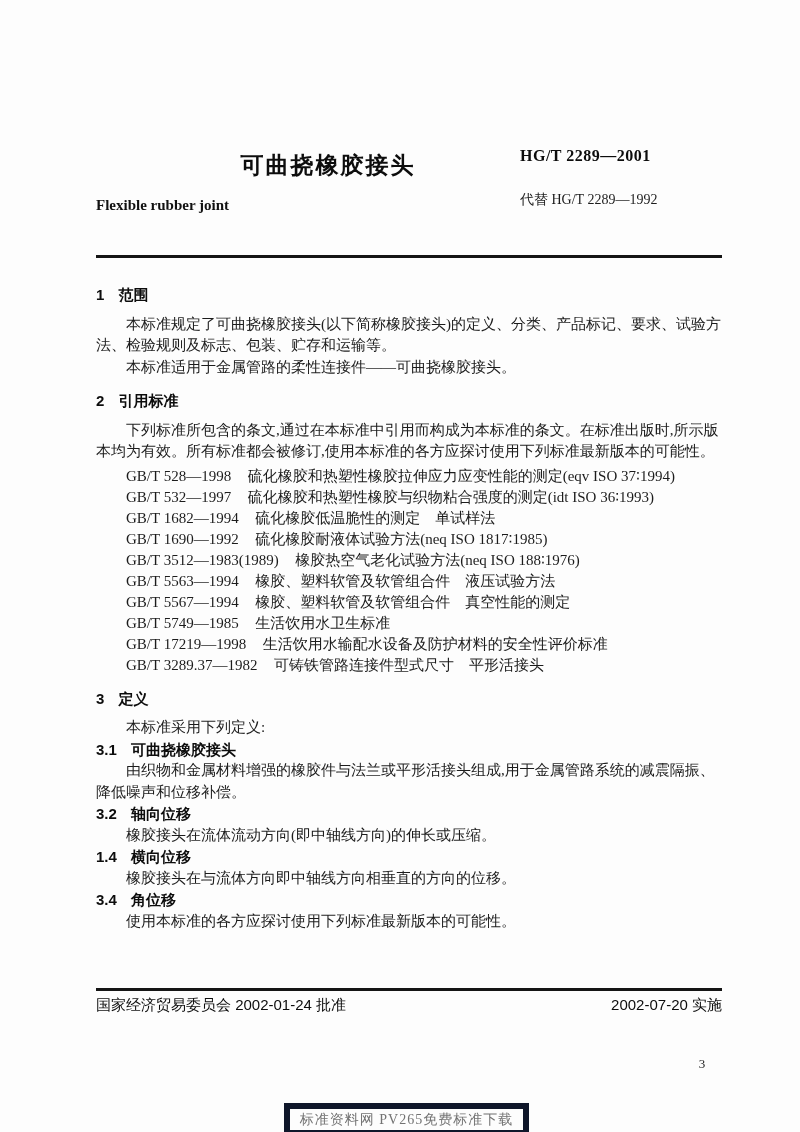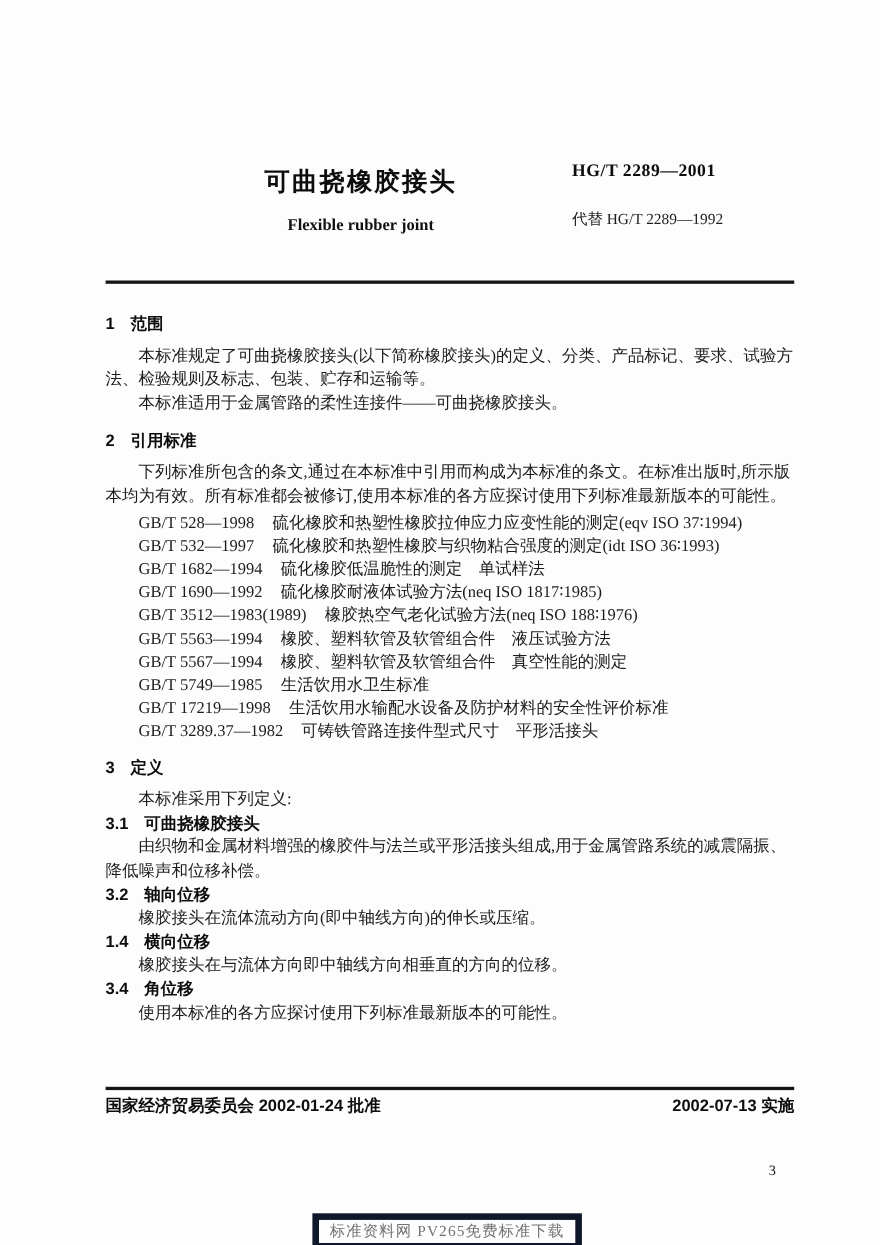--- a/index.html
+++ b/index.html
@@ -20,21 +20,20 @@
     font-weight:bold;font-size:19px;letter-spacing:3px;color:#111;
   }
   .doc-title{
     position:absolute;left:96px;top:150px;width:464px;
     text-align:center;
     font-family:"Liberation Sans","DejaVu Sans",sans-serif;
     font-weight:bold;font-size:23px;letter-spacing:2px;color:#0d0d0d;
   }
   .doc-title-en{
     position:absolute;left:96px;top:197px;width:464px;
-    text-align:center;
     font-weight:bold;font-size:15px;color:#111;
   }
   .std-code{
     position:absolute;left:520px;top:147px;
     font-weight:bold;font-size:16px;letter-spacing:.5px;color:#0d0d0d;
   }
   .replaces{
     position:absolute;left:520px;top:191px;
     font-size:14px;color:#1c1c1c;
   }
@@ -61,21 +60,21 @@
   .indent{text-indent:2em;}
   .refs{margin-top:3px;}
   .ref-row{padding-left:2em;line-height:21px;white-space:nowrap;}
   .ref-title{margin-left:1.1em;}
   
   .rule-footer{top:988px;height:3px;}
   .footer-row{
     position:absolute;left:96px;top:996px;width:626px;
     display:flex;justify-content:space-between;
     font-family:"Liberation Sans","DejaVu Sans",sans-serif;
-    font-weight:bold;font-size:15px;color:#0d0d0d;text-align:center;
+    font-weight:normal;font-size:15px;color:#0d0d0d;text-align:center;
   }
   .page-number{
     position:absolute;left:690px;top:1056px;width:24px;
     text-align:center;font-size:13px;color:#222;
   }
   .watermark{
     position:absolute;left:284px;top:1103px;width:233px;height:21px;
     border:6px solid #0f172a;
     display:flex;align-items:center;justify-content:center;
     font-size:14px;letter-spacing:1px;color:#737373;
@@ -128,19 +127,19 @@
     <p class="indent">橡胶接头在与流体方向即中轴线方向相垂直的方向的位移。</p>
 
     <h3><span>3.4</span><span class="h-label">角位移</span></h3>
     <p class="indent">使用本标准的各方应探讨使用下列标准最新版本的可能性。</p>
 
   </div>
 
   <div class="rule rule-footer"></div>
   <div class="footer-row">
     <span>国家经济贸易委员会 2002-01-24 批准</span>
-    <span>2002-07-13 实施</span>
+    <span>2002-07-20 实施</span>
   </div>
 
   <div class="page-number">3</div>
   <div class="watermark">标准资料网 PV265免费标准下载</div>
 
 </div>
 
 </body></html>

